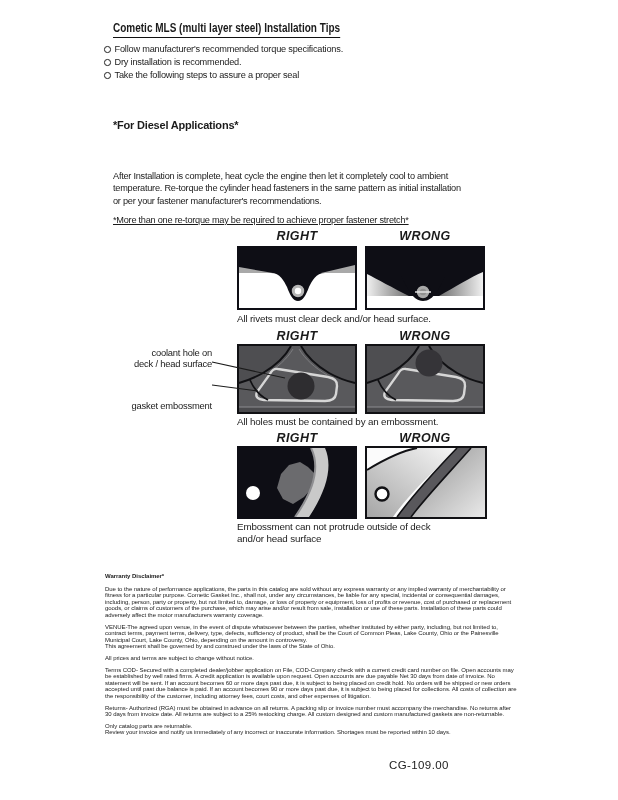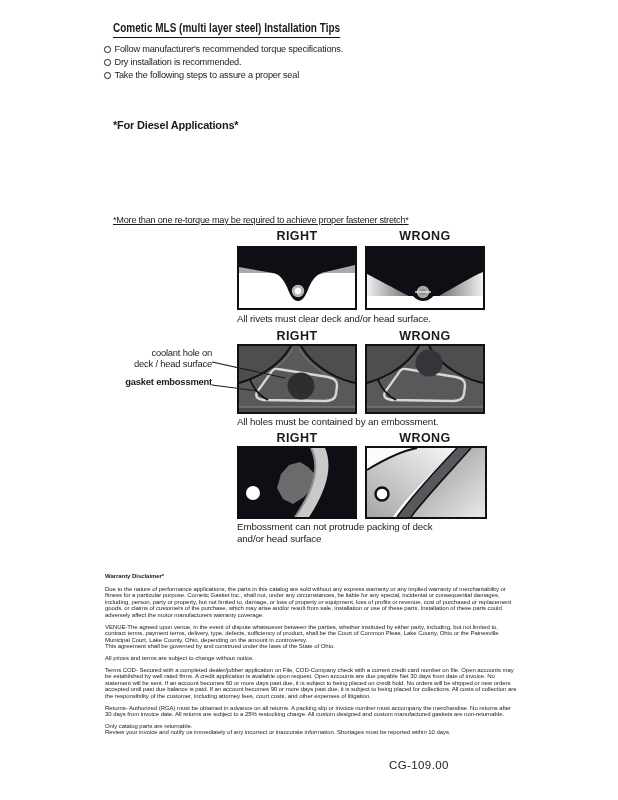--- a/index.html
+++ b/index.html
@@ -21,21 +21,21 @@
   .slist{left:122px;top:81px;font-size:9.2px;letter-spacing:-0.2px;}
   .srow{display:flex;align-items:flex-start;height:12.5px;line-height:12px;}
   .sdot{width:3.8px;height:3.8px;background:#111;border-radius:50%;margin:3.5px 3.5px 0 0;flex:none;}
   
   #diesel-h{left:113px;top:119px;font-size:11px;font-weight:700;letter-spacing:-0.2px;}
   .para{left:113px;font-size:9.2px;letter-spacing:-0.25px;line-height:12.4px;white-space:pre-line;}
   #p1{top:137px;}
   #p2{top:170px;}
   #p3{top:214px;text-decoration:underline;}
   
-  .rw{width:120px;text-align:center;font-size:12.5px;font-weight:700;letter-spacing:0.4px;}
+  .rw{width:120px;text-align:center;font-size:12.5px;font-weight:700;letter-spacing:0.4px;font-style:italic;}
   .cap{font-size:9.8px;letter-spacing:-0.15px;line-height:11.5px;white-space:pre-line;}
   .sidelabel{width:124px;text-align:right;font-size:9.4px;letter-spacing:-0.2px;line-height:11px;white-space:pre-line;}
   .panel{display:block;}
   
   #disc{left:105px;top:573px;width:412px;font-size:6px;line-height:6.6px;letter-spacing:-0.05px;color:#222;}
   #disc .dh{font-weight:700;margin-bottom:6px;}
   #disc p{margin:0 0 5px 0;white-space:pre-line;}
   
   #code{left:389px;top:759px;font-size:11.5px;letter-spacing:0.4px;}
 </style>
@@ -55,20 +55,23 @@
         <span class="bdot"></span>
         <span>Dry installation is recommended.</span>
       </div>
     <div class="brow">
         <span class="bdot"></span>
         <span>Take the following steps to assure a proper seal</span>
       </div>
   </div>
 
   <div id="diesel-h" class="abs">*For Diesel Applications*</div>
+  <div id="p2" class="para abs">After Installation is complete, heat cycle the engine then let it completely cool to ambient
+temperature. Re-torque the cylinder head fasteners in the same pattern as initial installation
+or per your fastener manufacturer's recommendations.</div>
   <div id="p3" class="para abs">*More than one re-torque may be required to achieve proper fastener stretch*</div>
 
   <div class="rw abs" style="left:237px;top:229px;">RIGHT</div>
   <div class="rw abs" style="left:365px;top:229px;">WRONG</div>
 
   <svg class="panel abs" style="left:237px;top:246px;" width="120" height="64" viewBox="0 0 120 64">
     <rect width="120" height="64" fill="#0e0e15"></rect>
     <path d="M2,27 H34 C43,27 47,35 50,41 C53,49 56,55 61,55 C66,55 69,49 72,41 C75,35 79,27 88,27 H118 V62 H2 Z" fill="#ffffff"></path>
     <path d="M2,27 L2,21 L36,27 Z" fill="#a9a9a9"></path>
     <path d="M118,27 L118,19 L84,27 Z" fill="#a9a9a9"></path>
@@ -99,21 +102,21 @@
     <rect x="1" y="1" width="118" height="62" fill="none" stroke="#0e0e15" stroke-width="2"></rect>
   </svg>
 
   <div class="cap abs" style="left:237px;top:313px;">All rivets must clear deck and/or head surface.</div>
 
   <div class="rw abs" style="left:237px;top:329px;">RIGHT</div>
   <div class="rw abs" style="left:365px;top:329px;">WRONG</div>
 
   <div class="sidelabel abs" style="left:88px;top:347px;">coolant hole on
 deck / head surface</div>
-  <div class="sidelabel abs" style="left:88px;top:376px;font-weight:bold;">gasket embossment</div>
+  <div class="sidelabel abs" style="left:88px;top:400px;">gasket embossment</div>
 
   <svg class="panel abs" style="left:237px;top:344px;" width="120" height="70" viewBox="0 0 120 70">
     <rect width="120" height="70" fill="#59595c"></rect>
     <path d="M2,2 H54 C48,13 38,22 26,29 C17,34 9,37 2,39 Z" fill="#4e4e51"></path>
     <path d="M118,2 H64 C70,13 80,22 92,29 C101,34 109,37 118,39 Z" fill="#4e4e51"></path>
     <path d="M54,2 C48,13 38,22 26,29 C17,34 9,37 2,39" fill="none" stroke="#111114" stroke-width="2"></path>
     <path d="M64,2 C70,13 80,22 92,29 C101,34 109,37 118,39" fill="none" stroke="#111114" stroke-width="2"></path>
     <path d="M56,5 C50,15 40,24 28,31" fill="none" stroke="#7d7d80" stroke-width="1"></path>
     <path d="M62,5 C68,15 78,24 90,31" fill="none" stroke="#7d7d80" stroke-width="1"></path>
     <path d="M41,25 L91,33 Q101,35 100,42 L99,50 Q98,57 88,57 L27,56 Q17,55 20,48 L33,30 Q36,24 41,25 Z" fill="none" stroke="#d6d6d6" stroke-width="2.4"></path>
@@ -172,21 +175,21 @@
     <path d="M106,2 L120,2 L120,71 L46,71 C60,52 84,27 106,2 Z" fill="url(#g3b)"></path>
     <path d="M2,24 C20,13 36,5 52,2 L92,2 C68,26 42,50 28,71 L2,71 Z" fill="url(#g3a)"></path>
     <path d="M2,24 C20,13 36,5 52,2" fill="none" stroke="#111114" stroke-width="2"></path>
     <path d="M92,2 L106,2 C84,27 60,52 46,71 L32,71 C48,49 70,25 92,2 Z" fill="#59585c"></path>
     <path d="M92,2 C70,25 48,49 32,71" fill="none" stroke="#111114" stroke-width="1.6"></path>
     <path d="M106,2 C84,27 60,52 46,71" fill="none" stroke="#111114" stroke-width="1.6"></path>
     <circle cx="17" cy="48" r="6.5" fill="#ffffff" stroke="#111114" stroke-width="2.4"></circle>
     <rect x="1" y="1" width="120" height="71" fill="none" stroke="#111114" stroke-width="2"></rect>
   </svg>
 
-  <div class="cap abs" style="left:237px;top:521px;">Embossment can not protrude packing of deck
+  <div class="cap abs" style="left:237px;top:521px;">Embossment can not protrude outside of deck
 and/or head surface</div>
 
   <div id="disc" class="abs">
     <div class="dh">Warranty Disclaimer*</div>
     <p>Due to the nature of performance applications, the parts in this catalog are sold without any express warranty or any implied warranty of merchantability or fitness for a particular purpose.  Cometic Gasket Inc., shall not, under any circumstances, be liable for any special, incidental or consequential damages, including, person, party or property, but not limited to, damage, or loss of property or equipment, loss of profits or revenue, cost of purchased or replacement goods, or claims of customers of the purchase, which may arise and/or result from sale, installation or use of these parts.  Installation of these parts could adversely affect the motor manufacturers warranty coverage.</p>
     <p>VENUE-The agreed upon venue, in the event of dispute whatsoever between the parties, whether instituted by either party, including, but not limited to, contract terms, payment terms, delivery, type, defects, sufficiency of product, shall be the Court of Common Pleas, Lake County, Ohio or the Painesville Municipal Court, Lake County, Ohio, depending on the amount in controversy.
 This agreement shall be governed by and construed under the laws of the State of Ohio.</p>
     <p>All prices and terms are subject to change without notice.</p>
     <p>Terms COD- Secured with a completed dealer/jobber application on File, COD-Company check with a current credit card number on file.  Open accounts may be established by well rated firms.  A credit application is available upon request.  Open accounts are due payable Net 30 days from date of invoice.  No statement will be sent.  If an account becomes 60 or more days past due, it is subject to being placed on credit hold.  No orders will be shipped or new orders accepted until past due balance is paid.  If an account becomes 90 or more days past due, it is subject to being placed for collections.  All costs of collection are the responsibility of the customer, including attorney fees, court costs, and other expenses of litigation.</p>
     <p>Returns- Authorized (RGA) must be obtained in advance on all returns.  A packing slip or invoice number must accompany the merchandise.  No returns after 30 days from invoice date.  All returns are subject to a 25% restocking charge.  All custom designed and custom manufactured gaskets are non-returnable.</p>

